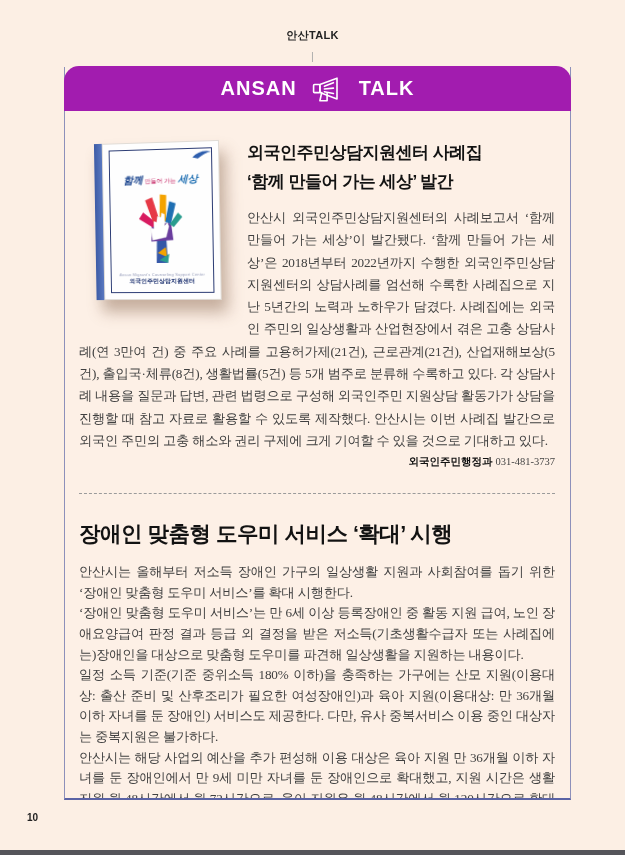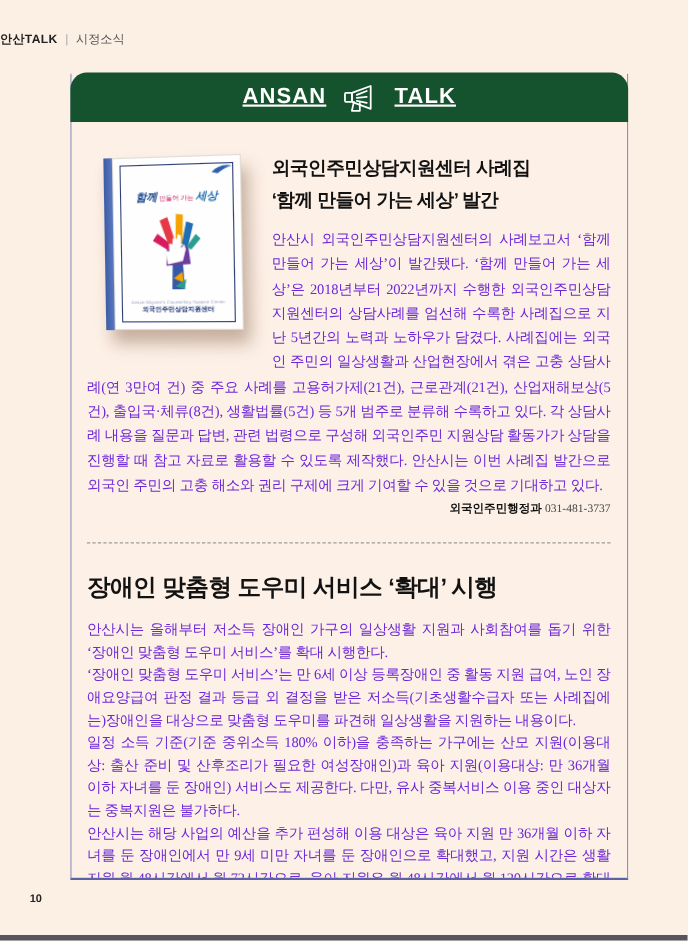--- a/index.html
+++ b/index.html
@@ -7,41 +7,41 @@
   body {
     position:relative;
     background:#fcefe4;
     font-family:"Liberation Sans", sans-serif;
     overflow:hidden;
   }
 
   
   .page-header {
     position:absolute; top:28px; left:0; width:625px;
-    display:flex; justify-content:flex-start; align-items:center; gap:7px;
+    display:flex; justify-content:flex-end; align-items:center; gap:7px;
     font-size:11px;
+    flex-direction:column;
   }
   .page-header .brand { font-weight:bold; color:#222; letter-spacing:0.3px; }
   .page-header .sep { color:#aaa; font-weight:300; }
   .page-header .section { color:#555; }
 
   
   .card {
     position:absolute; left:64px; top:67px; width:507px; height:733px;
     border-left:1px solid #8d90ba;
     border-right:1px solid #8d90ba;
     border-bottom:2px solid #5b63a5;
     background:#fdf0e6;
   }
   .banner {
     position:absolute; top:-1px; left:-1px; width:507px; height:45px;
-    background:#14532d; border-radius:15px 15px 0 0;
+    background:#a21caf; border-radius:15px 15px 0 0;
     display:flex; align-items:center; justify-content:center; gap:13px;
     color:#ffffff;
-    text-decoration:underline;
   }
   .banner .word {
     font-size:20px; font-weight:800; letter-spacing:1px;
   }
   .banner svg { display:block; }
 
   .card-content {
     position:absolute; top:45px; left:0; width:505px; height:686px;
     padding:26px 15px 0 14px;
     overflow:hidden;
@@ -87,21 +87,21 @@
     position:absolute; bottom:13px; width:100%; text-align:center;
     font-size:6px; font-weight:bold; color:#1a2f6e;
   }
 
   .a1-title {
     font-size:17px; font-weight:800; color:#121212;
     line-height:29px; letter-spacing:-0.5px; margin-bottom:11px;
   }
   .body-text {
     font-family:"Liberation Serif", serif;
-    font-size:13.2px; color:#6d28d9; line-height:22.3px;
+    font-size:13.2px; color:#404040; line-height:22.3px;
     text-align:justify; letter-spacing:-0.2px;
   }
   .a2-lines { line-height:20.6px; }
   .contact {
     text-align:right; font-size:10.5px; margin-top:3px; color:#333;
   }
   .contact .dept { font-weight:bold; color:#111; font-family:Liberation Serif, serif; }
   .contact .phone { font-family:Liberation Serif, serif; color:#444; }
 
   

